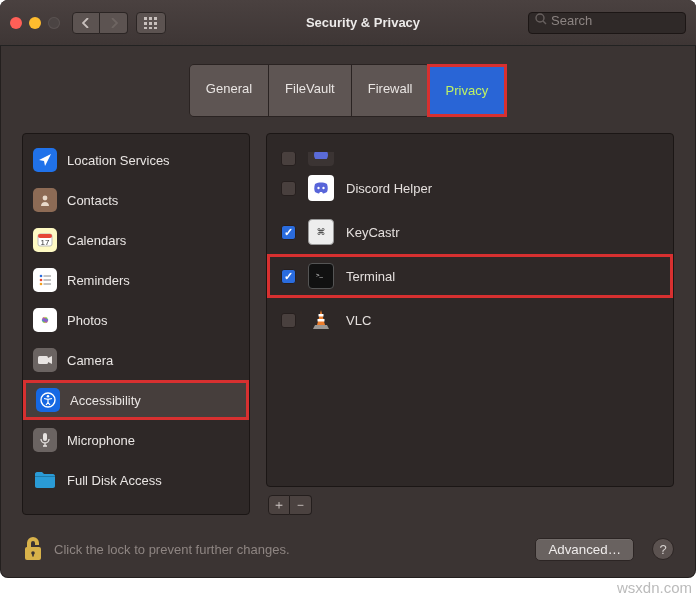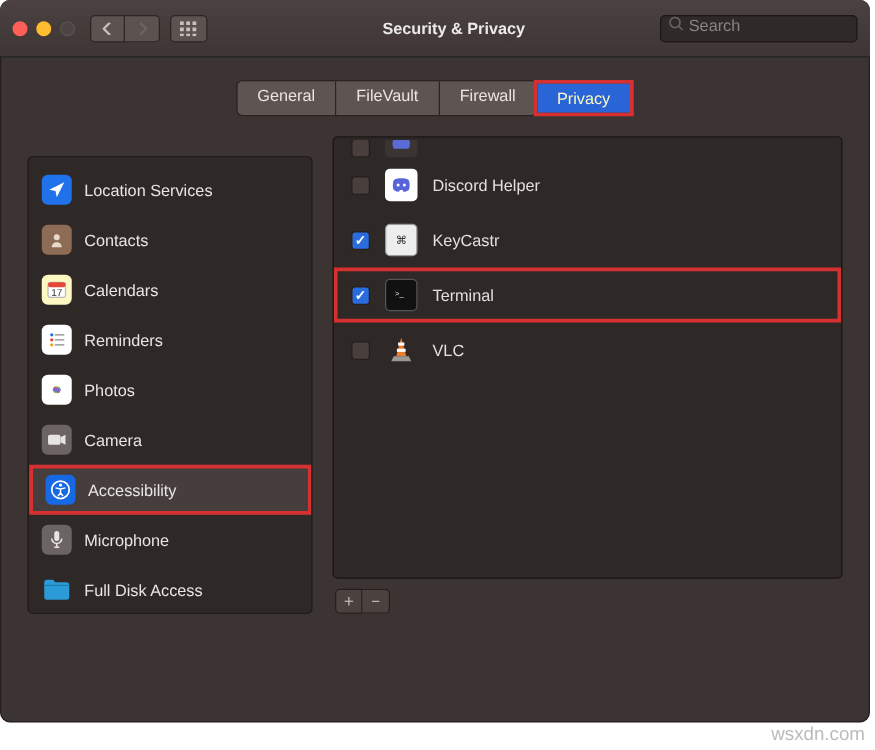--- a/index.html
+++ b/index.html
@@ -15,35 +15,35 @@
   .navbtn { width: 28px; height: 22px; background: #5c5351; border: 1px solid #2b2524; display:flex; align-items:center; justify-content:center; color:#bfb6b3; }
   .navbtn:first-child { border-radius:4px 0 0 4px; }
   .navbtn:last-child { border-radius:0 4px 4px 0; border-left:0; }
   .gridbtn { width: 30px; height: 22px; background:#5c5351; border:1px solid #2b2524; border-radius:4px; margin-right: 40px; display:flex; align-items:center; justify-content:center;}
   .title { flex: 0 0 auto; margin: 0 auto 0 15px; font-weight: 600; color: #eceae9; position:absolute; left:50%; transform:translateX(-50%); }
   .search { margin-left:auto; width: 158px; height: 22px; background:#2f2928; border:1px solid #1c1615; border-radius:4px; display:flex; align-items:flex-start; padding:0 6px; color:#8c8482;}
   .search svg { margin-right:4px; opacity:.6;}
   
   .tabs { display:flex; justify-content:center; margin-top:18px;}
   .tabseg { display:flex; border:1px solid #2a2322; border-radius:5px; overflow:hidden;}
-  .tab { padding:4px 16px; background:#5e5553; color:#e9e5e3; border-right:1px solid #2a2322;}
+  .tab { padding:16px 16px; background:#5e5553; color:#e9e5e3; border-right:1px solid #2a2322;}
   .tab:last-child { border-right:0;}
-  .tab.active { background:#2965d6; color:#fef9c3;}
+  .tab.active { background:#2965d6; color:#bef264;}
   .tab-hl { border:3px solid #d73030; display:inline-flex; margin-left:-3px;}
   
   .content { display:flex; padding: 16px 22px 0 22px; gap: 16px; height: 398px;}
-  .sidebar { width: 228px; background:#2e2827; border:1px solid #1b1615; border-radius:4px; overflow-y:auto; padding-top:6px;margin-top:16px;}
+  .sidebar { width: 228px; background:#2e2827; border:1px solid #1b1615; border-radius:4px; overflow-y:auto; padding-top:6px;}
   .sitem { display:flex; align-items:center; height:40px; padding:0 10px; gap:10px; color:#e9e5e3;}
   .sitem.selected { background:#463e3c;}
   .sitem .ic { width:24px; height:24px; border-radius:5px; display:flex; align-items:center; justify-content:center; font-size:13px;}
   .hl-red { border:3px solid #d73030;}
   
   .panel { flex:1; display:flex; flex-direction:column;}
   .instruct { color:#e4dfdd; padding: 4px 2px 16px 2px;}
-  .applist { flex:1; background:#2e2827; border:1px solid #1b1615; border-radius:4px; padding-top:2px; overflow:hidden;}
+  .applist { flex:1; background:#2e2827; border:1px solid #1b1615; border-radius:4px; padding-top:18px; overflow:hidden;}
   .arow { display:flex; align-items:center; height:44px; padding:0 14px; gap:12px;}
   .arow.peek { height:14px; overflow:hidden; align-items:flex-end; padding-bottom:0;}
   .chk { width:15px; height:15px; border-radius:3px; background:#49403e; border:1px solid #261f1e; display:flex; align-items:center; justify-content:center;}
   .chk.on { background:#2a6cde;}
   .chk.on::after { content:"✓"; color:#fff; font-size:11px; font-weight:bold;}
   .aicon { width:26px; height:26px; border-radius:4px; display:flex; align-items:center; justify-content:center;}
   .arow .lbl { color:#e4dfdd;}
   .arow.hl { outline:3px solid #d73030; outline-offset:-3px;}
   .addrem { display:flex; margin:8px 0 0 2px;}
   .sq { width:22px; height:20px; background:#4b4240; border:1px solid #241e1d; display:flex; align-items:center; justify-content:center; color:#cfc7c4;}
@@ -263,14 +263,27 @@
           <span class="lbl">VLC</span>
         </div>
       </div>
       <div class="addrem">
         <div class="sq">＋</div>
         <div class="sq">－</div>
       </div>
     </div>
   </div>
 
+  <div class="footer">
+    <div class="lock">
+      <svg width="22" height="28" viewBox="0 0 22 28">
+          <path d="M6 12V8a5 5 0 0110 0v1h-2V8a3 3 0 00-6 0v4" fill="none" stroke="#d8b24a" stroke-width="2"></path>
+          <rect x="3" y="12" width="16" height="13" rx="2" fill="#d8b24a"></rect>
+          <circle cx="11" cy="18" r="1.8" fill="#3b3433"></circle>
+          <rect x="10.2" y="18" width="1.6" height="3.5" fill="#3b3433"></rect>
+        </svg>
+    </div>
+    <div class="locktxt">Click the lock to prevent further changes.</div>
+    <button class="advbtn">Advanced…</button>
+    <div class="help">?</div>
+  </div>
 </div>
 <div class="watermark">wsxdn.com</div>
 
 </body></html>

